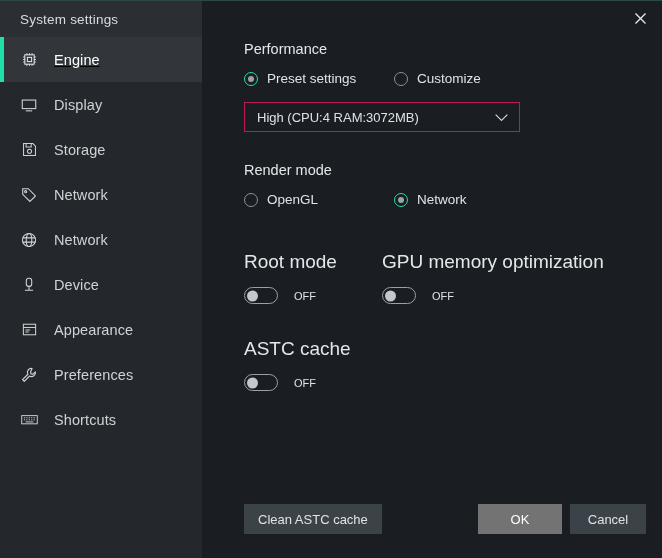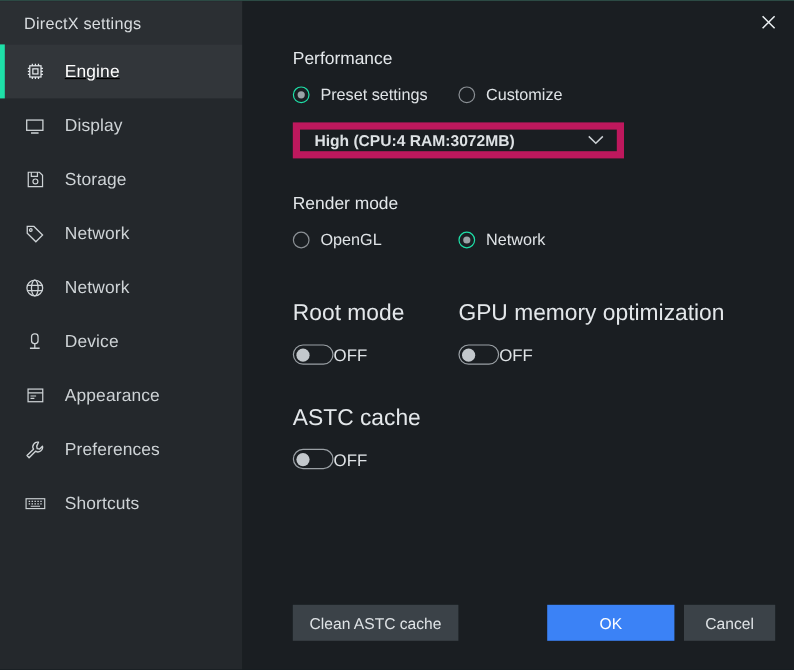--- a/index.html
+++ b/index.html
@@ -104,20 +104,21 @@
   .section-title {
     color: #e3e7ea;
     font-size: 14.5px;
     margin-bottom: 14px;
   }
 
   .radio-row {
     display: flex;
     align-items: center;
     margin-bottom: 16px;
+    gap: 12px;
   }
   .radio-opt {
     display: flex;
     align-items: center;
     cursor: pointer;
   }
   .radio-opt.col1 { width: 138px; }
   .radio-mark {
     width: 14px; height: 14px;
     border-radius: 50%;
@@ -139,29 +140,28 @@
     background: #9aa3a6;
   }
   .radio-label {
     color: #dfe3e6;
     font-size: 13.5px;
   }
 
   .select-box {
     width: 276px;
     height: 30px;
-    border: 6px solid #be185d;
+    border: 1px solid #be185d;
     background: #1a1e22;
     display: flex;
     align-items: center;
     padding: 0 10px 0 12px;
     justify-content: space-between;
     cursor: pointer;
     margin-bottom: 30px;
-    font-weight: bold;
   }
   .select-value {
     color: #dde1e4;
     font-size: 13px;
   }
   .chev { display: block; }
 
   .toggle-grid {
     display: flex;
     margin-bottom: 0;
@@ -189,21 +189,22 @@
     position: absolute;
     top: 50%;
     transform: translateY(-50%);
     left: 2px;
     width: 11px; height: 11px;
     border-radius: 50%;
     background: #c3c8cc;
   }
   .switch-state {
     color: #dfe3e6;
-    font-size: 14px;
+    font-size: 11px;
+    margin-left: 16px;
   }
 
   .gap-28 { height: 28px; }
   .gap-34 { height: 34px; }
 
   
   .footer {
     position: absolute;
     left: 0; right: 0; bottom: 10px;
     height: 58px;
@@ -221,40 +222,40 @@
     border: none;
     font-family: "Liberation Sans", sans-serif;
   }
   .btn-secondary {
     background: #3b4248;
     color: #dfe3e6;
     padding: 0 14px;
   }
   .btn-clean { min-width: 122px; }
   .btn-primary {
-    background: #3b82f6;
+    background: #737373;
     color: #ffffff;
-    width: 106px;
+    width: 84px;
   }
   .btn-cancel { width: 76px; }
   .footer-right {
     margin-left: auto;
     display: flex;
     gap: 8px;
   }
 </style>
 </head>
 <body>
 
 <div id="app">
 
   <div id="sidebar">
 
     <div class="title-bar">
-      <span class="title-text">DirectX settings</span>
+      <span class="title-text">System settings</span>
     </div>
 
     <div class="nav-list">
 
       <div class="nav-item active">
         <span class="nav-icon">
           <svg width="17" height="17" viewBox="0 0 20 20" fill="none" stroke="#e6eaed" stroke-width="1.2">
             <rect x="4.5" y="4.5" width="11" height="11"></rect>
             <rect x="7.5" y="7.5" width="5" height="5"></rect>
             <path d="M7 4.5V2.6M10 4.5V2.6M13 4.5V2.6M7 17.4V15.5M10 17.4V15.5M13 17.4V15.5M4.5 7H2.6M4.5 10H2.6M4.5 13H2.6M17.4 7H15.5M17.4 10H15.5M17.4 13H15.5"></path>

